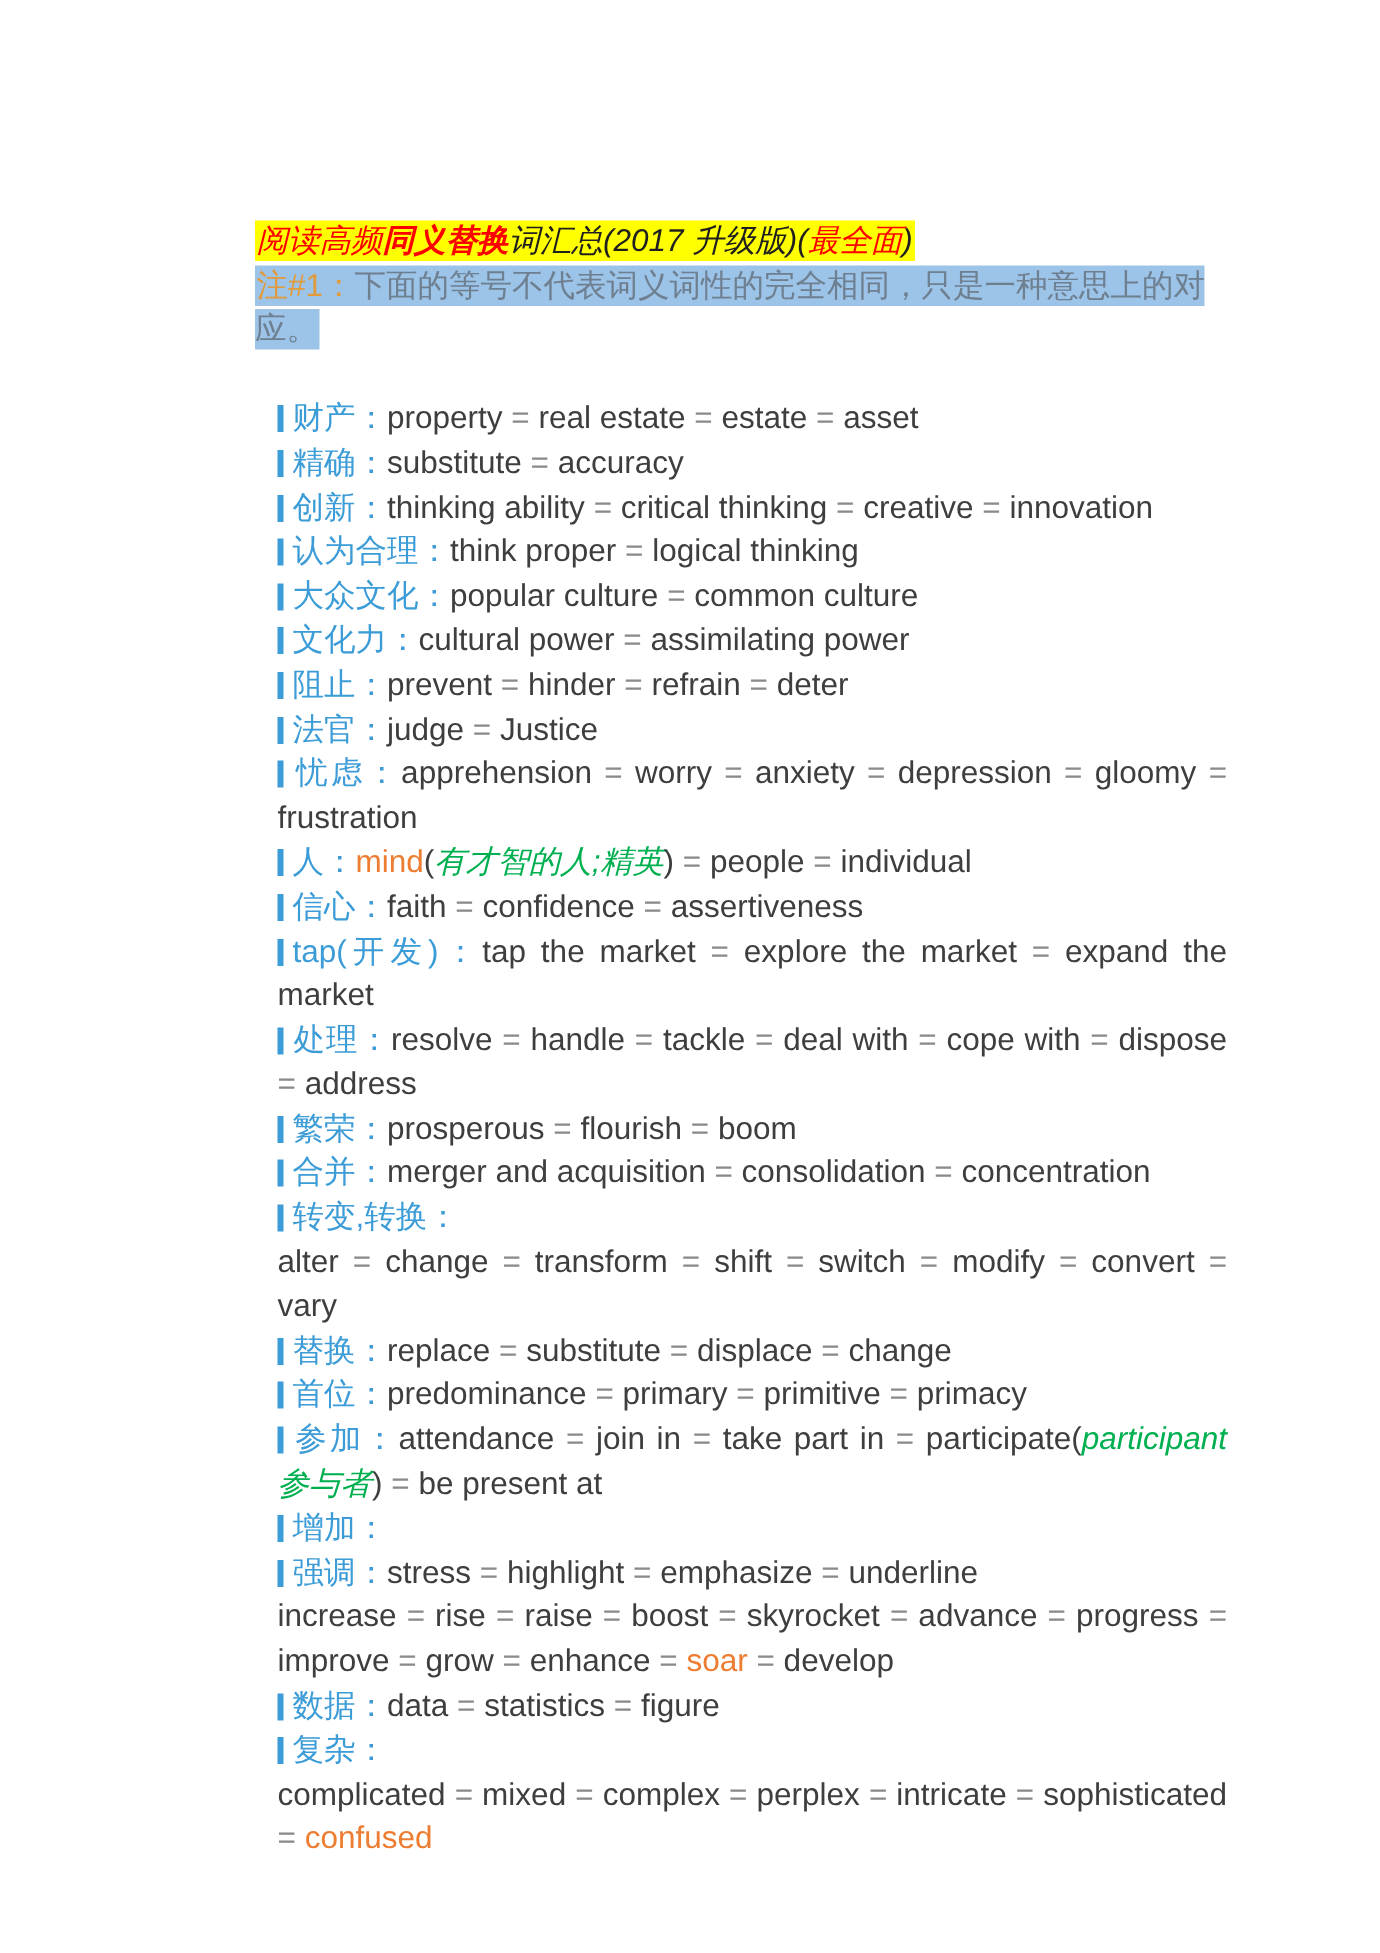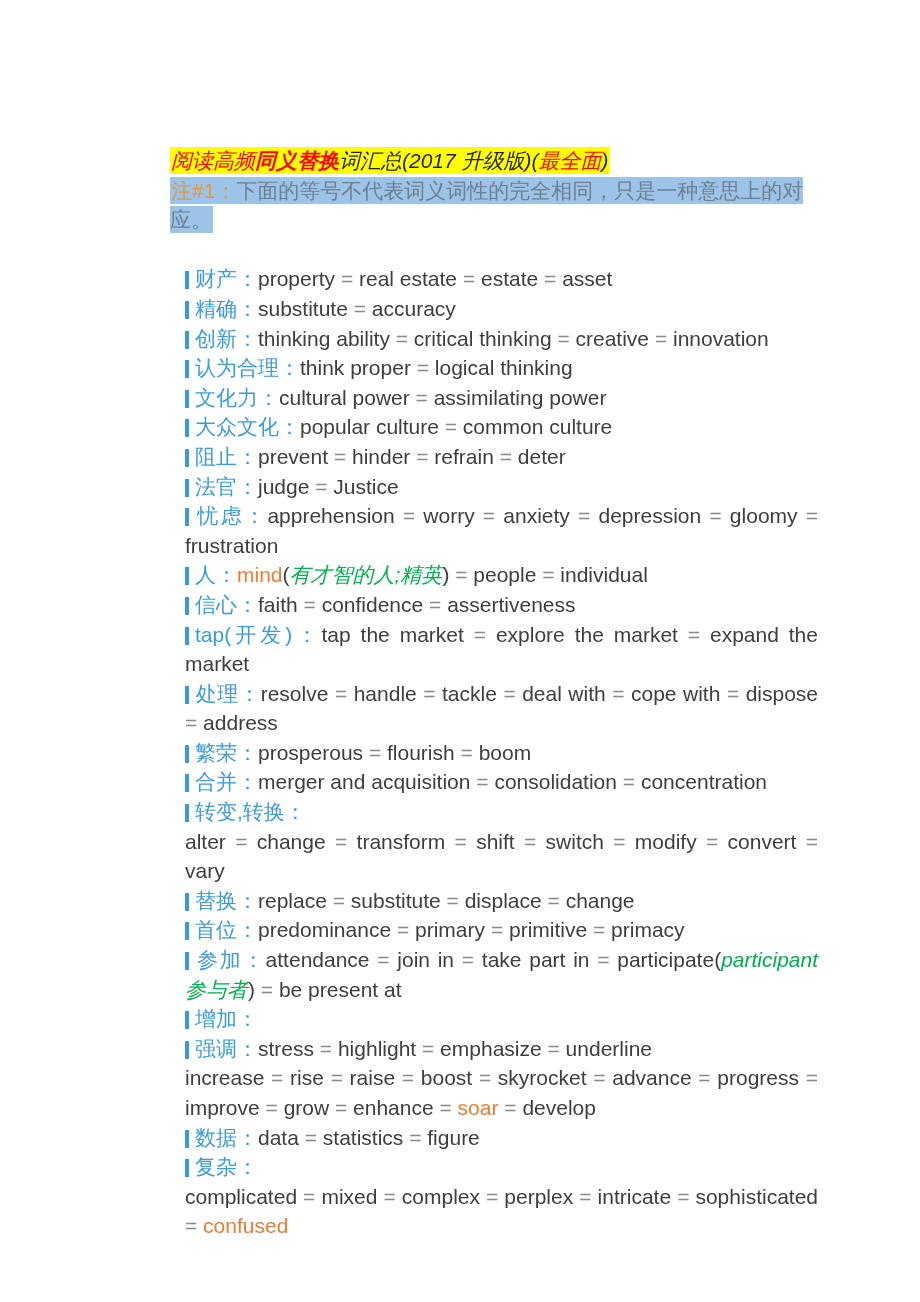--- a/index.html
+++ b/index.html
@@ -92,22 +92,22 @@
         <div class="line note-line"><span class="hl-blue"><span class="seg-amber">注#1：</span><span class="seg-note_gray">下面的等号不代表词义词性的完全相同，只是一种意思上的对应。</span></span></div>
       </div>
 
     <div class="spacer"></div>
 
     <div id="entries">
         <div class="entry"><span class="entry-bar"></span><span class="seg-label">财产：</span><span class="seg-normal">property </span><span class="seg-eq">=</span><span class="seg-normal"> real estate </span><span class="seg-eq">=</span><span class="seg-normal"> estate </span><span class="seg-eq">=</span><span class="seg-normal"> asset</span></div>
         <div class="entry"><span class="entry-bar"></span><span class="seg-label">精确：</span><span class="seg-normal">substitute </span><span class="seg-eq">=</span><span class="seg-normal"> accuracy</span></div>
         <div class="entry"><span class="entry-bar"></span><span class="seg-label">创新：</span><span class="seg-normal">thinking ability </span><span class="seg-eq">=</span><span class="seg-normal"> critical thinking </span><span class="seg-eq">=</span><span class="seg-normal"> creative </span><span class="seg-eq">=</span><span class="seg-normal"> innovation</span></div>
         <div class="entry"><span class="entry-bar"></span><span class="seg-label">认为合理：</span><span class="seg-normal">think proper </span><span class="seg-eq">=</span><span class="seg-normal"> logical thinking</span></div>
+        <div class="entry"><span class="entry-bar"></span><span class="seg-label">大众文化：</span><span class="seg-normal">popular culture </span><span class="seg-eq">=</span><span class="seg-normal"> common culture</span></div>
         <div class="entry"><span class="entry-bar"></span><span class="seg-label">文化力：</span><span class="seg-normal">cultural power </span><span class="seg-eq">=</span><span class="seg-normal"> assimilating power</span></div>
-        <div class="entry"><span class="entry-bar"></span><span class="seg-label">大众文化：</span><span class="seg-normal">popular culture </span><span class="seg-eq">=</span><span class="seg-normal"> common culture</span></div>
         <div class="entry"><span class="entry-bar"></span><span class="seg-label">阻止：</span><span class="seg-normal">prevent </span><span class="seg-eq">=</span><span class="seg-normal"> hinder </span><span class="seg-eq">=</span><span class="seg-normal"> refrain </span><span class="seg-eq">=</span><span class="seg-normal"> deter</span></div>
         <div class="entry"><span class="entry-bar"></span><span class="seg-label">法官：</span><span class="seg-normal">judge </span><span class="seg-eq">=</span><span class="seg-normal"> Justice</span></div>
         <div class="entry"><span class="entry-bar"></span><span class="seg-label">忧虑：</span><span class="seg-normal">apprehension </span><span class="seg-eq">=</span><span class="seg-normal"> worry </span><span class="seg-eq">=</span><span class="seg-normal"> anxiety </span><span class="seg-eq">=</span><span class="seg-normal"> depression </span><span class="seg-eq">=</span><span class="seg-normal"> gloomy </span><span class="seg-eq">=</span><span class="seg-normal"> frustration</span></div>
         <div class="entry"><span class="entry-bar"></span><span class="seg-label">人：</span><span class="seg-orange">mind</span><span class="seg-normal">(</span><span class="seg-green">有才智的人;精英</span><span class="seg-normal">)</span><span class="seg-normal"> </span><span class="seg-eq">=</span><span class="seg-normal"> people </span><span class="seg-eq">=</span><span class="seg-normal"> individual</span></div>
         <div class="entry"><span class="entry-bar"></span><span class="seg-label">信心：</span><span class="seg-normal">faith </span><span class="seg-eq">=</span><span class="seg-normal"> confidence </span><span class="seg-eq">=</span><span class="seg-normal"> assertiveness</span></div>
         <div class="entry"><span class="entry-bar"></span><span class="seg-label">tap(开发)：</span><span class="seg-normal">tap the market </span><span class="seg-eq">=</span><span class="seg-normal"> explore the market </span><span class="seg-eq">=</span><span class="seg-normal"> expand the market</span></div>
         <div class="entry"><span class="entry-bar"></span><span class="seg-label">处理：</span><span class="seg-normal">resolve </span><span class="seg-eq">=</span><span class="seg-normal"> handle </span><span class="seg-eq">=</span><span class="seg-normal"> tackle </span><span class="seg-eq">=</span><span class="seg-normal"> deal with </span><span class="seg-eq">=</span><span class="seg-normal"> cope with </span><span class="seg-eq">=</span><span class="seg-normal"> dispose </span><span class="seg-eq">=</span><span class="seg-normal"> address</span></div>
         <div class="entry"><span class="entry-bar"></span><span class="seg-label">繁荣：</span><span class="seg-normal">prosperous </span><span class="seg-eq">=</span><span class="seg-normal"> flourish </span><span class="seg-eq">=</span><span class="seg-normal"> boom</span></div>
         <div class="entry"><span class="entry-bar"></span><span class="seg-label">合并：</span><span class="seg-normal">merger and acquisition </span><span class="seg-eq">=</span><span class="seg-normal"> consolidation </span><span class="seg-eq">=</span><span class="seg-normal"> concentration</span></div>
         <div class="entry"><span class="entry-bar"></span><span class="seg-label">转变,转换：</span></div>

